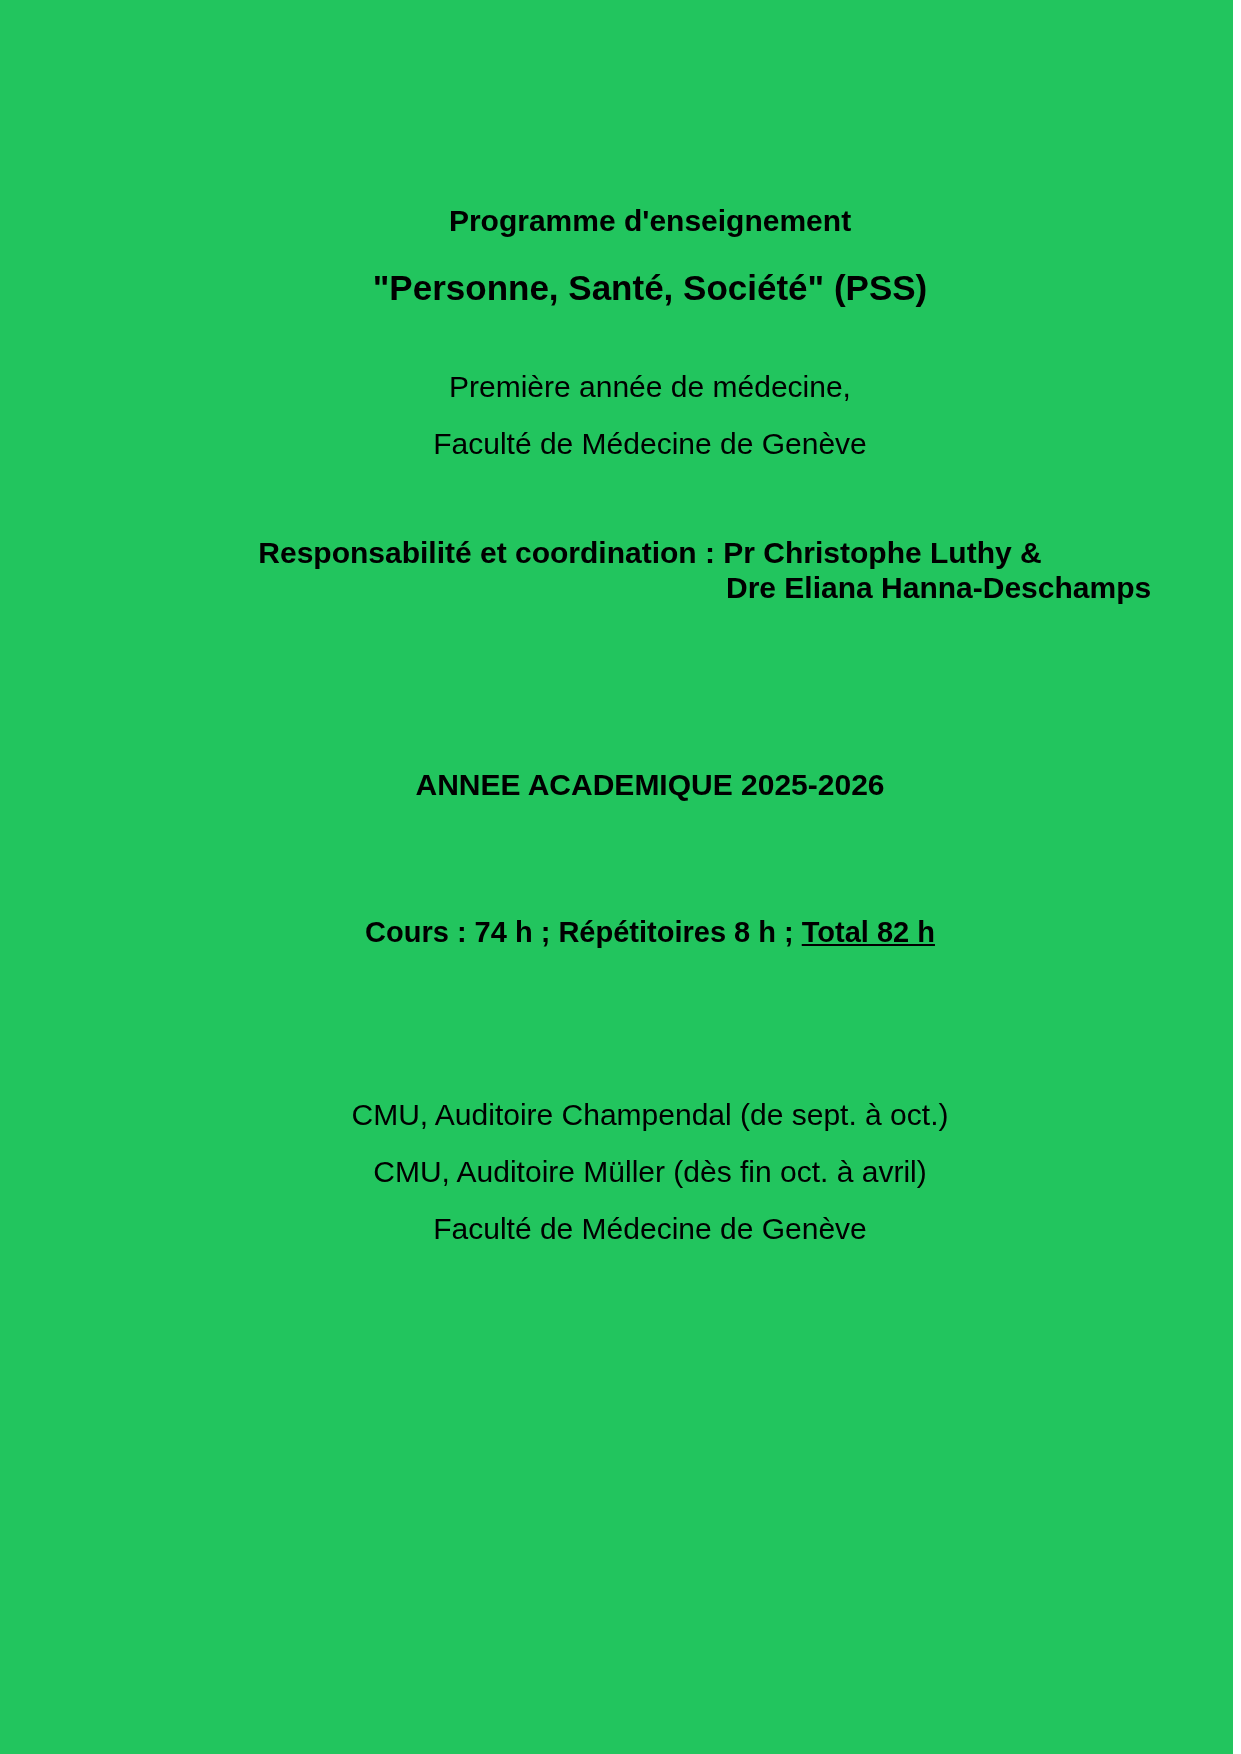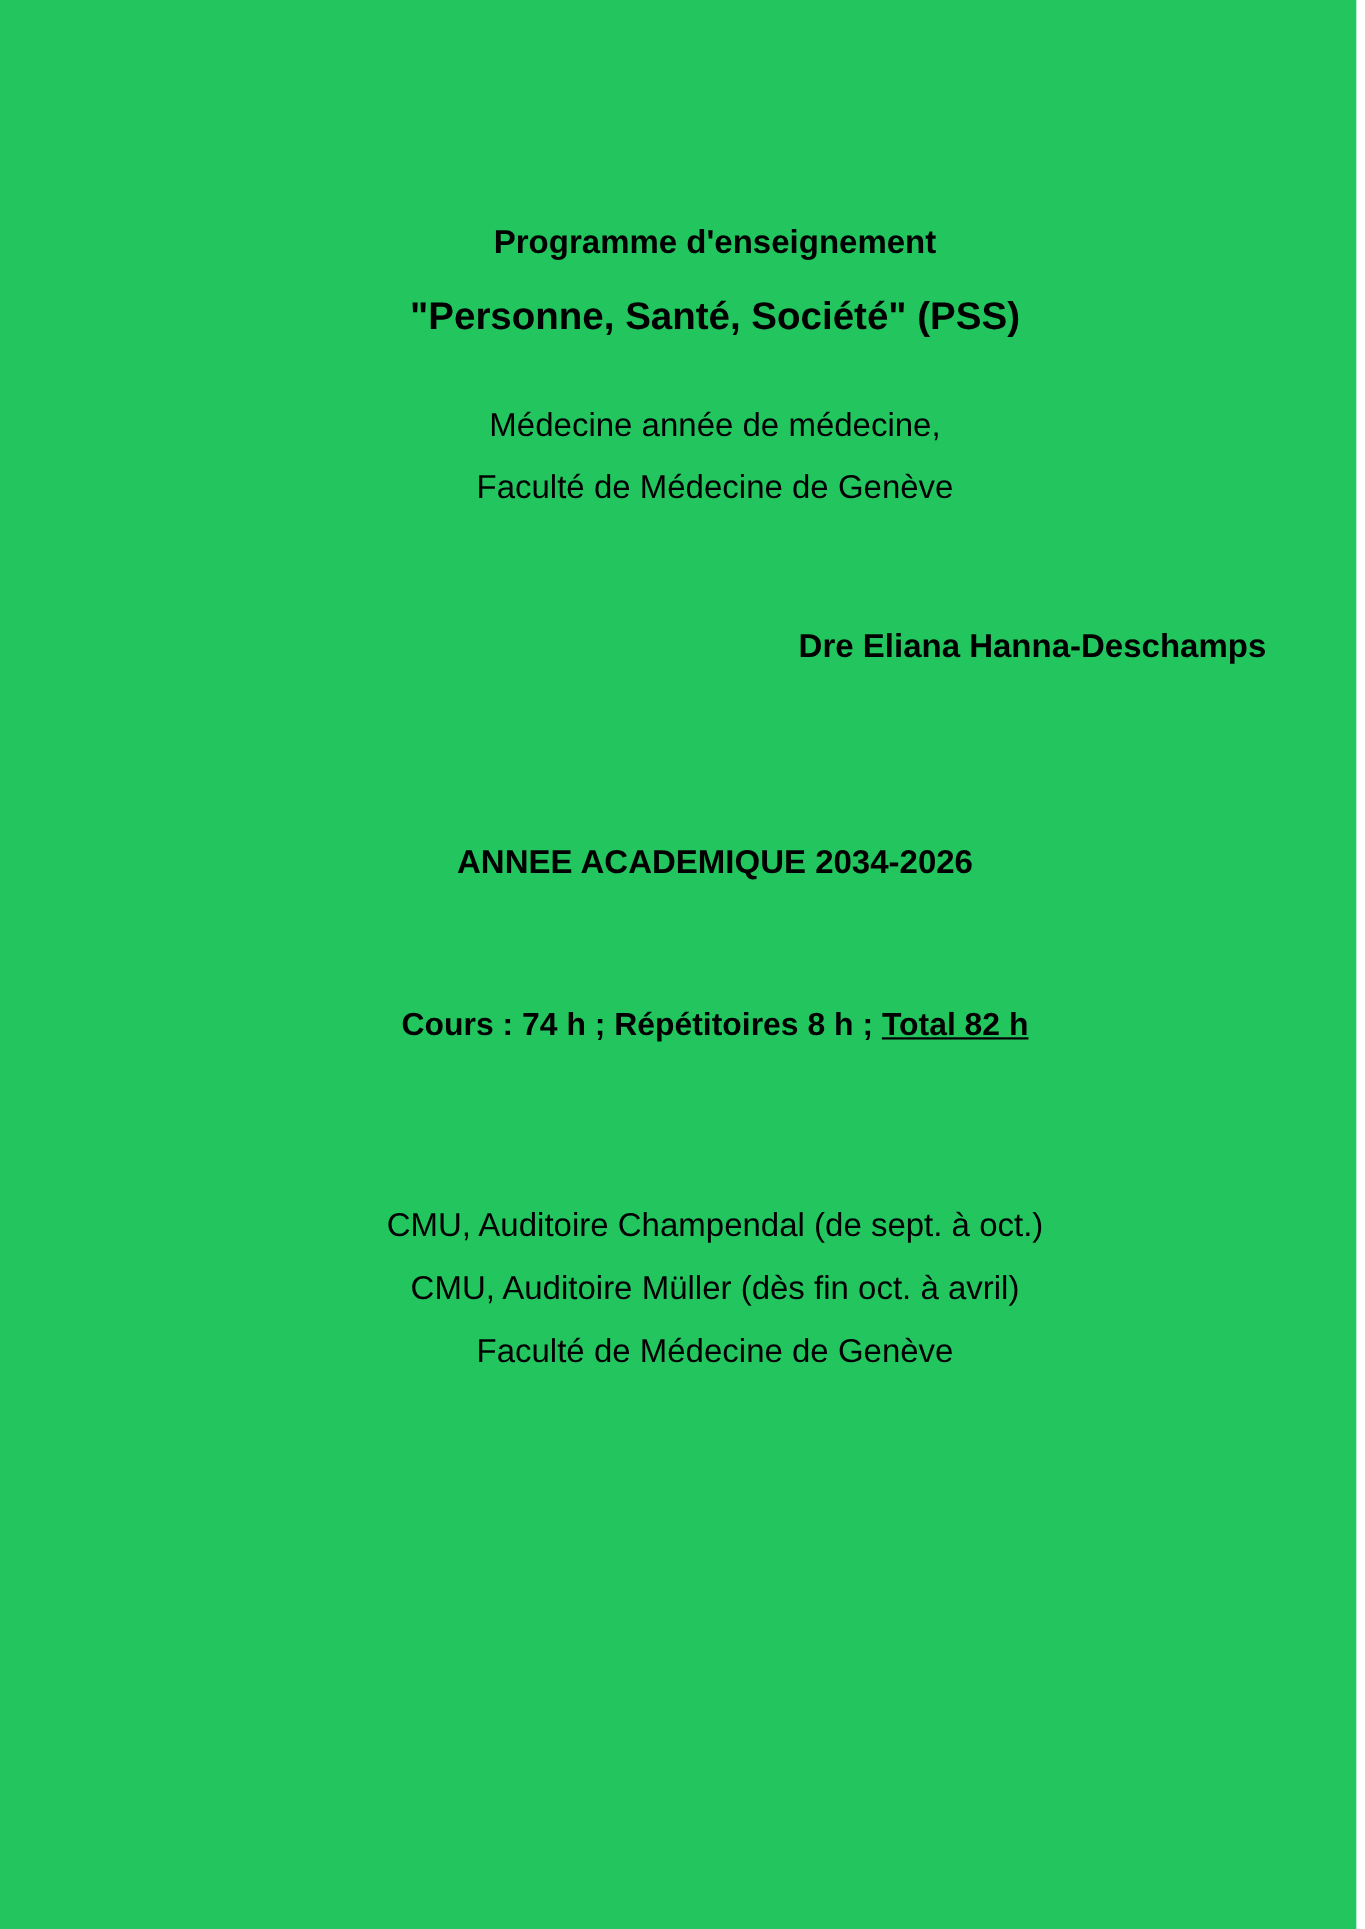--- a/index.html
+++ b/index.html
@@ -51,28 +51,29 @@
 </style>
 </head>
 <body>
 
 <div class="page">
 
   <div class="line title-main">Programme d'enseignement</div>
 
   <div class="line title-program">"Personne, Santé, Société" (PSS)</div>
 
-  <div class="line subtitle-1">Médecine année de médecine,</div>
+  <div class="line subtitle-1">Première année de médecine,</div>
 
   <div class="line subtitle-2">Faculté de Médecine de Genève</div>
 
+  <div class="line resp-1">Responsabilité et coordination : Pr Christophe Luthy &amp;</div>
 
   <div class="resp-2">Dre Eliana Hanna-Deschamps</div>
 
-  <div class="line academic-year">ANNEE ACADEMIQUE 2034-2026</div>
+  <div class="line academic-year">ANNEE ACADEMIQUE 2025-2026</div>
 
   <div class="line hours">
     <span>Cours : 74 h ; Répétitoires 8 h ; </span><span class="total">Total 82 h</span>
   </div>
 
   <div class="line location-1">CMU, Auditoire Champendal (de sept. à oct.)</div>
 
   <div class="line location-2">CMU, Auditoire Müller (dès fin oct. à avril)</div>
 
   <div class="line location-3">Faculté de Médecine de Genève</div>

